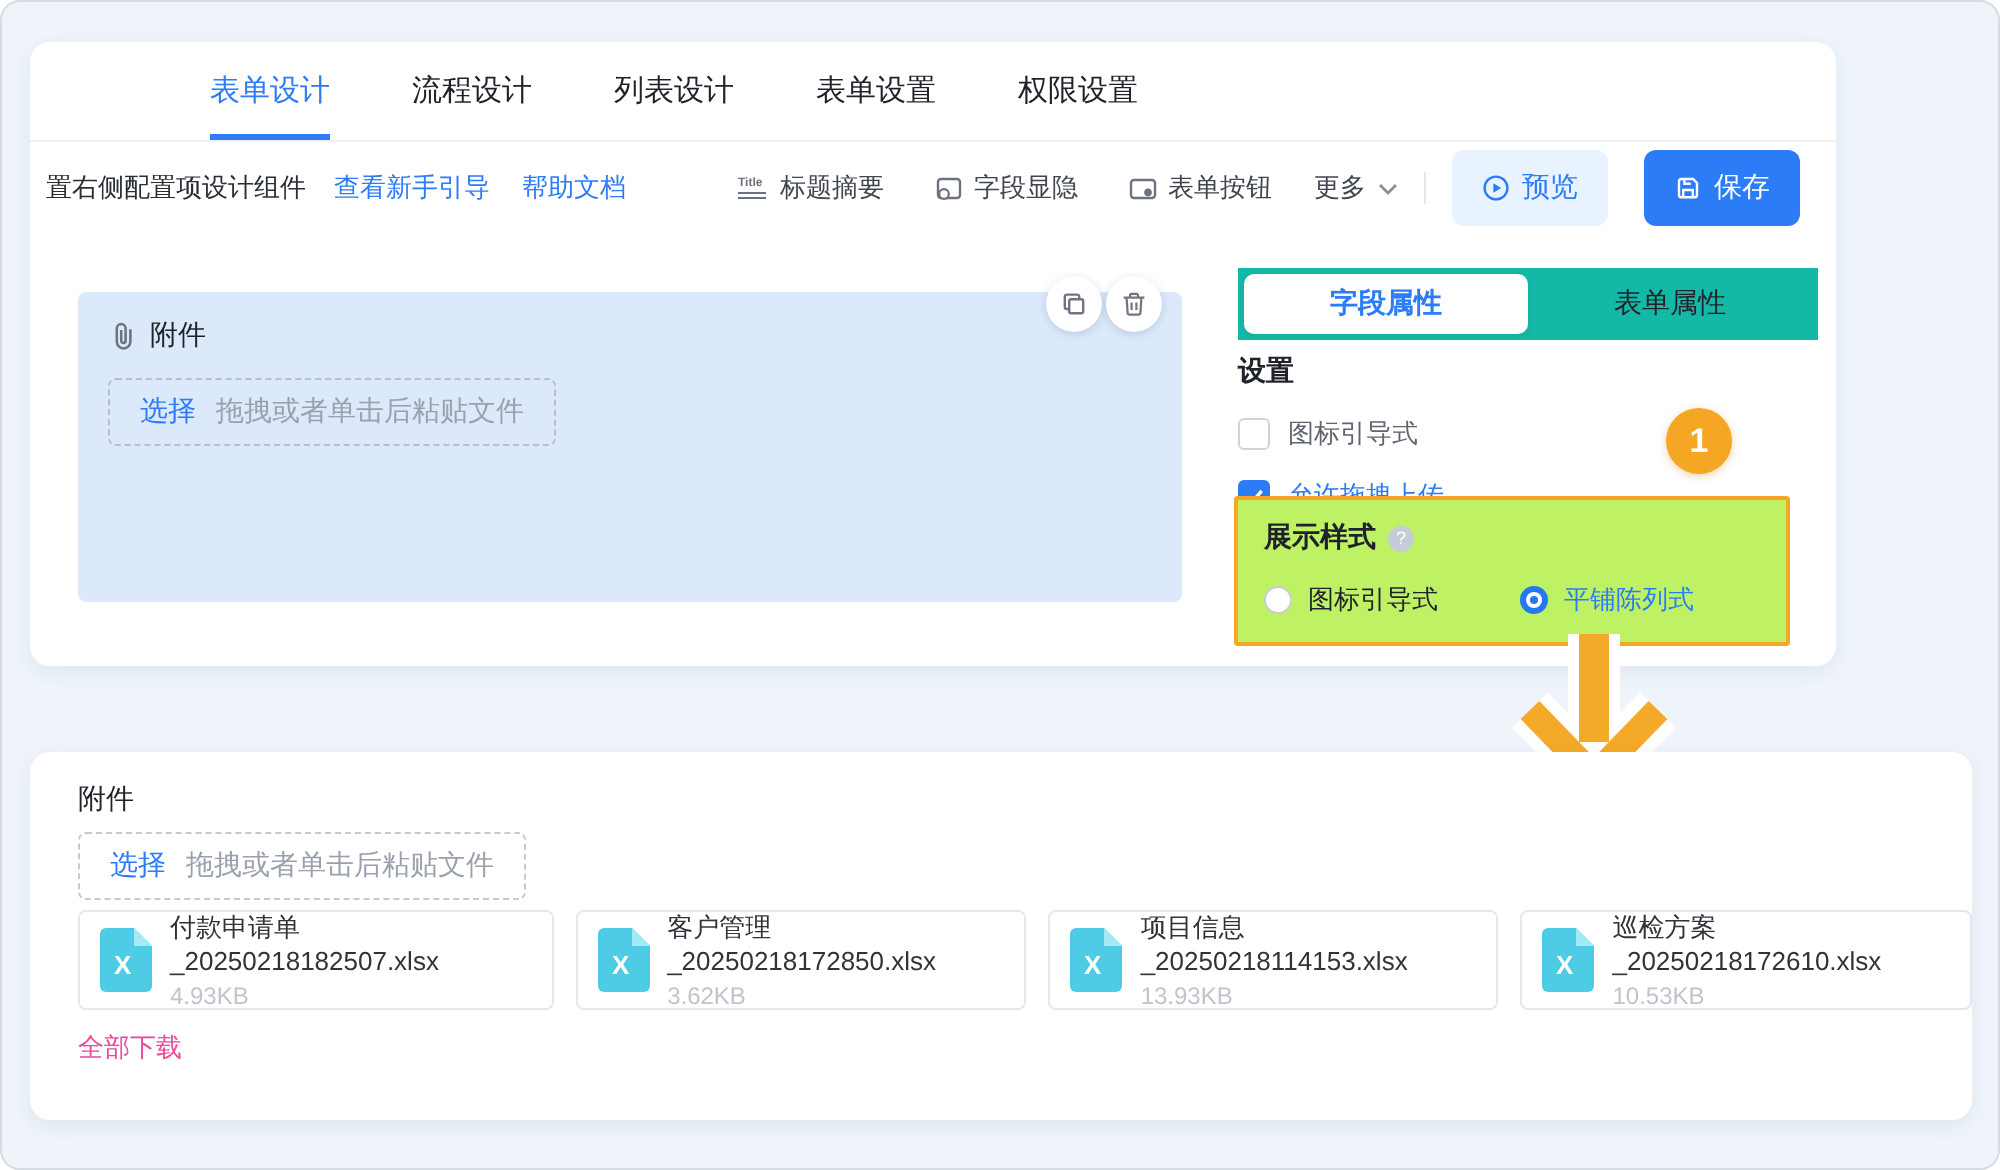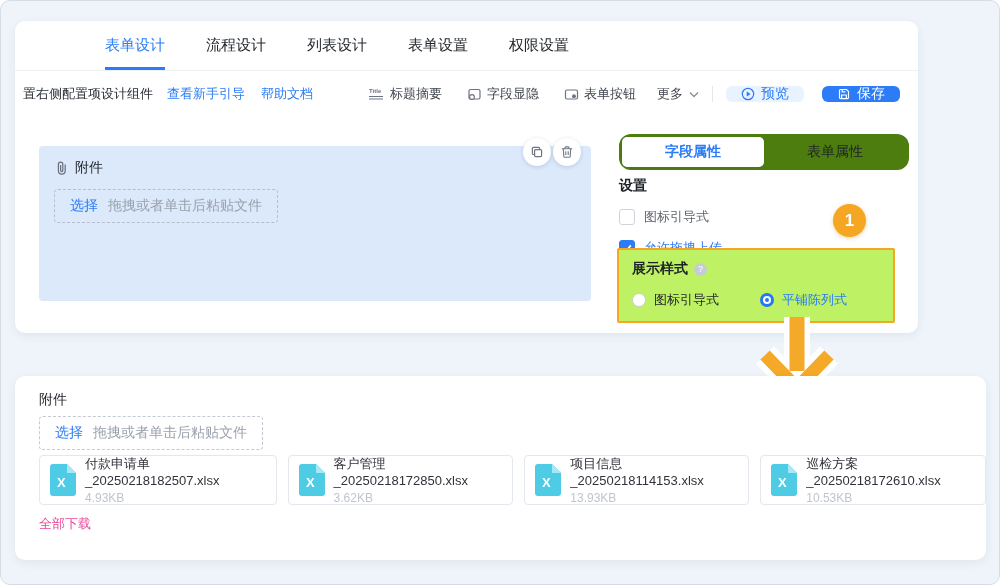--- a/index.html
+++ b/index.html
@@ -15,35 +15,35 @@
   .tab.active{color:#2b7cf6;border-bottom-color:#2b7cf6;}
 
   
   .toolbar{height:46px;display:flex;align-items:center;padding:0 8px;white-space:nowrap;text-align:center;}
   .tb-lefttext{font-size:13px;color:#2a2f36;margin-right:14px;overflow:hidden;}
   .tb-link{font-size:13px;color:#2b7cf6;margin-right:16px;cursor:pointer;}
   .tb-tools{display:flex;align-items:center;margin-left:40px;}
   .tb-tool{display:flex;align-items:center;gap:5px;font-size:13px;color:#41464e;margin-right:25px;cursor:pointer;}
   .tb-more{display:flex;align-items:center;gap:6px;font-size:13px;color:#41464e;cursor:pointer;margin-left:-4px;}
   .tb-divider{width:1px;height:16px;background:#e3e6eb;margin:0 13px;}
-  .btn{display:flex;align-items:center;gap:6px;height:16px;border-radius:6px;font-size:14px;padding:0 15px;cursor:pointer;}
+  .btn{display:flex;align-items:center;gap:6px;height:38px;border-radius:6px;font-size:14px;padding:0 15px;cursor:pointer;}
   .btn-preview{background:#e9f3ff;color:#2b7cf6;}
   .btn-save{background:#2b7cf6;color:#fff;margin-left:18px;}
 
   
   .field-card{position:absolute;left:24px;top:125px;width:552px;height:155px;background:#dbe9fb;border-radius:4px;cursor:pointer;}
   .field-label-row{display:flex;align-items:center;gap:6px;padding:13px 0 0 15px;font-size:14px;color:#1f2329;}
   .dash-btn{display:inline-flex;align-items:center;gap:10px;margin:12px 0 0 15px;padding:7px 15px;border:1px dashed #b7bfcb;border-radius:4px;font-size:14px;cursor:pointer;}
   .dash-btn .sel{color:#2b7cf6;}
   .dash-btn .hint{color:#9aa1ad;}
   .circle-btn{position:absolute;width:28px;height:28px;border-radius:50%;background:#fff;box-shadow:0 1px 4px rgba(40,60,90,.18);display:flex;align-items:center;justify-content:center;cursor:pointer;}
 
   
   .props{position:absolute;left:604px;top:113px;width:290px;}
-  .props-tabbar{display:grid;grid-template-columns:1fr 1fr;background:#4d7c0f;border-radius:12px;padding:3px;height:36px;}
+  .props-tabbar{display:grid;grid-template-columns:1fr 1fr;background:#14b8a6;border-radius:0;padding:3px;height:36px;}
   .props-tab{display:flex;align-items:center;justify-content:center;font-size:14px;color:#1f2329;border-radius:5px;cursor:pointer;}
   .props-tab.active{background:#fff;color:#2b7cf6;font-weight:bold;box-shadow:0 1px 3px rgba(40,60,90,.08);}
   .sec-title{font-size:14px;font-weight:bold;color:#1f2329;margin-top:7px;}
   .check-row{display:flex;align-items:center;gap:9px;margin-top:13px;cursor:pointer;}
   .cbox{width:16px;height:16px;border-radius:3px;border:1px solid #cfd4dc;background:#fff;display:flex;align-items:center;justify-content:center;}
   .cbox.checked{background:#2b7cf6;border-color:#2b7cf6;}
   .check-label{font-size:13px;color:#5f6570;}
   .check-label.on{color:#2b7cf6;}
   .badge{position:absolute;left:214px;top:70px;width:33px;height:33px;border-radius:50%;background:#f5a623;color:#fff;display:flex;align-items:center;justify-content:center;font-size:17px;font-weight:bold;box-shadow:0 1px 4px rgba(200,130,0,.35);}
   .hl-box{position:absolute;left:-2px;top:114px;width:278px;height:75px;border:2px solid #f5a623;background:#bef264;border-radius:2px;padding:10px 13px;}

